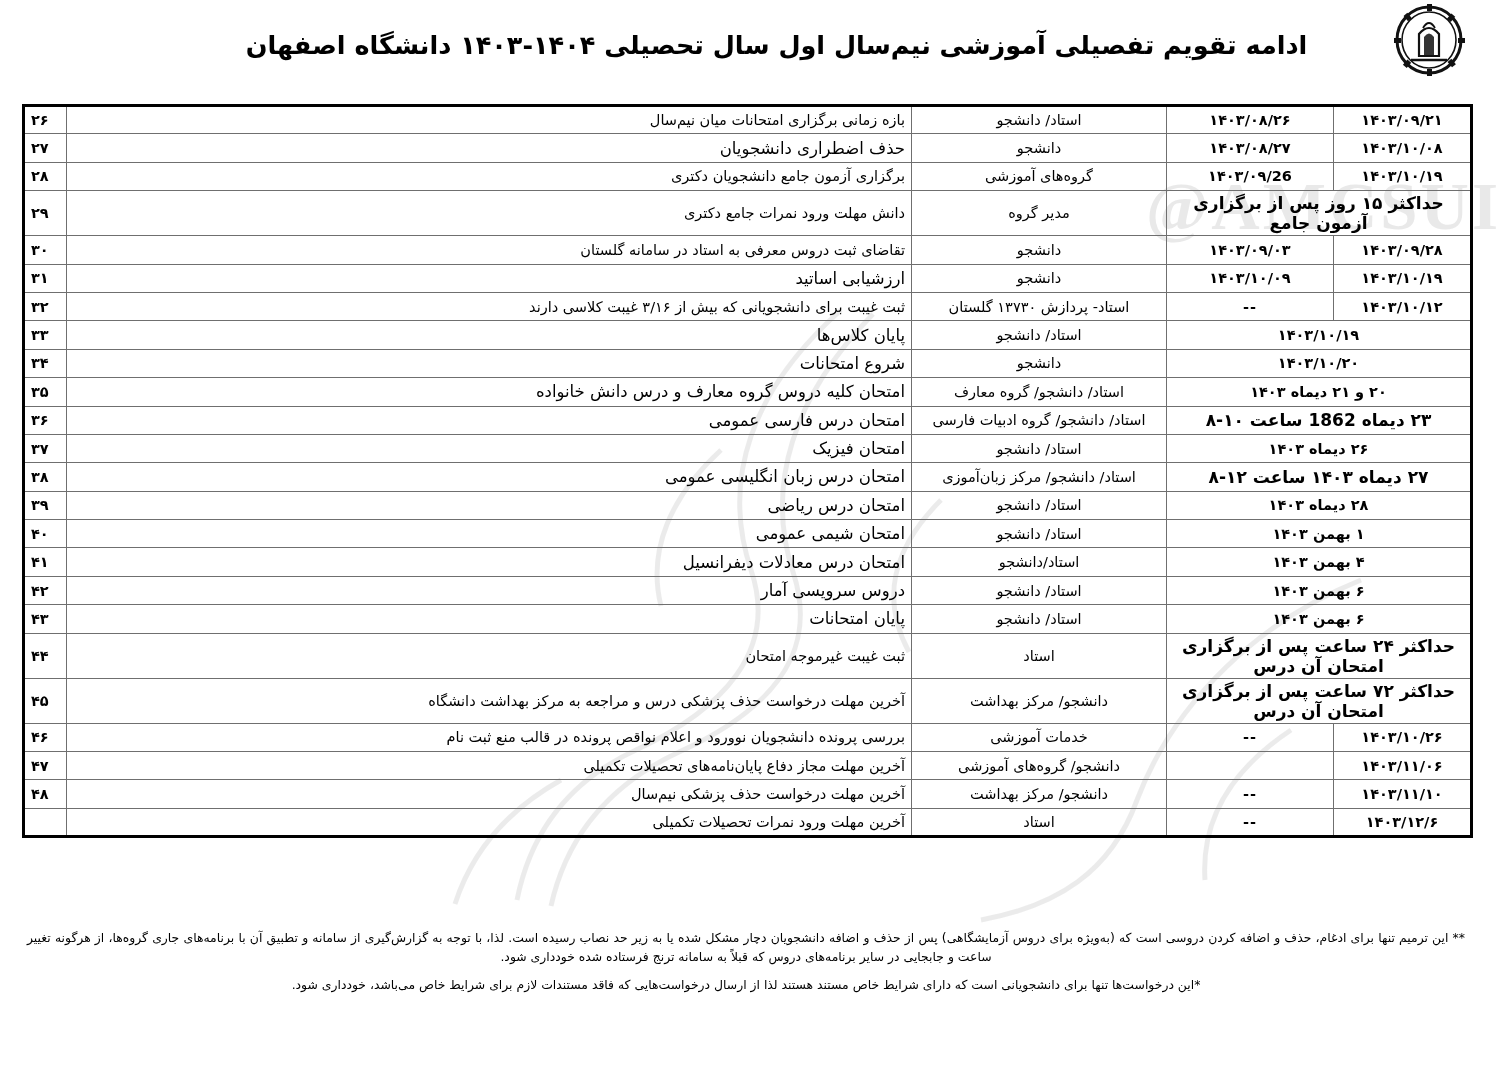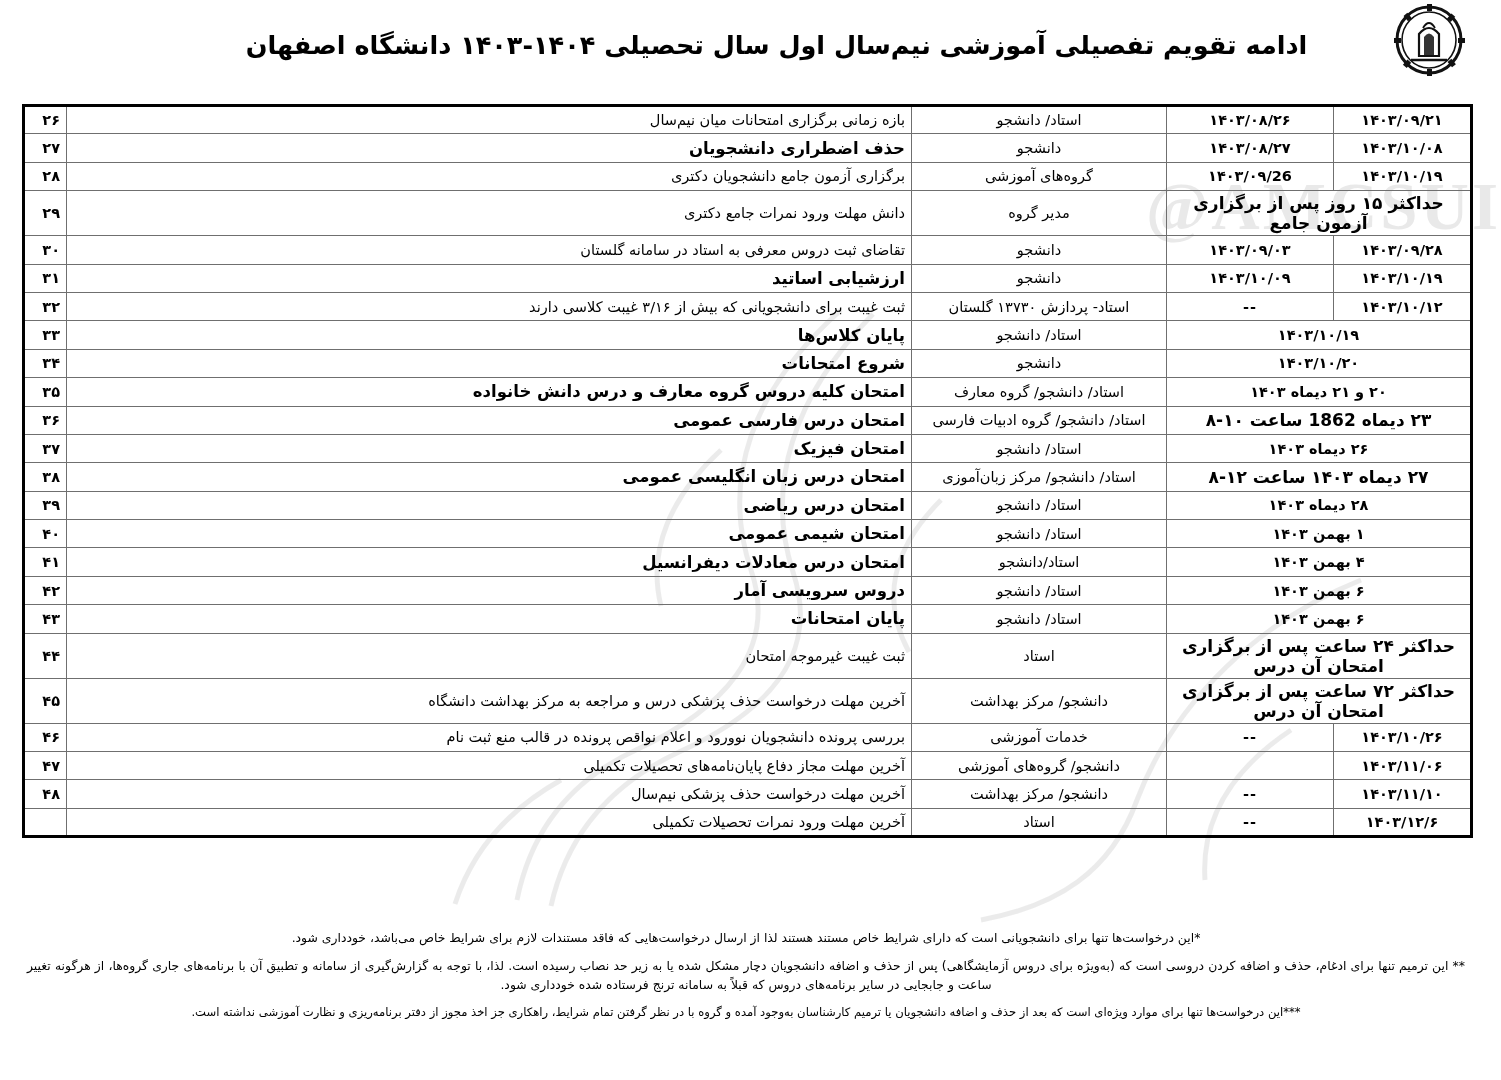--- a/index.html
+++ b/index.html
@@ -87,32 +87,32 @@
     background: transparent;
   }
   
   table.cal {
     border: 3px solid #000;
   }
   table.cal tr:first-child td { border-top: 0; }
   table.cal tr:last-child td  { border-bottom: 0; }
 
   td.num {
-    text-align: right;
+    text-align: left;
     font-size: 15px;
     font-weight: bold;
     border-right: 0 !important;
   }
   td.desc {
     text-align: right;
     font-size: 15px;
     padding-right: 10px;
     margin-left: 20px;
   }
-  td.desc.bold { font-weight: bold; font-size: 16.5px; }
+  td.desc.bold { font-weight: normal; font-size: 16.5px; }
   td.who {
     text-align: center;
     font-size: 14px;
   }
   td.dt {
     text-align: center;
     font-size: 14.5px;
     font-weight: bold;
   }
   td.dt.small { font-size: 17px; }
@@ -344,16 +344,15 @@
           <td class="dt dash">--</td>
           <td class="who">استاد</td>
           <td class="desc">آخرین مهلت ورود نمرات تحصیلات تکمیلی</td>
           <td class="num"></td>
         </tr>
       </tbody>
   </table>
 </div>
 
 <div class="notes">
+  <div class="note n2">** این ترمیم تنها برای ادغام، حذف و اضافه کردن دروسی است که (به‌ویژه برای دروس آزمایشگاهی) پس از حذف و اضافه دانشجویان دچار مشکل شده یا به زیر حد نصاب رسیده است. لذا، با توجه به گزارش‌گیری از سامانه و تطبیق آن با برنامه‌های جاری گروه‌ها، از هرگونه تغییر ساعت و جابجایی در سایر برنامه‌های دروس که قبلاً به سامانه ترنج فرستاده شده خودداری شود.</div>
   <div class="note n1">*این درخواست‌ها تنها برای دانشجویانی است که دارای شرایط خاص مستند هستند لذا از ارسال درخواست‌هایی که فاقد مستندات لازم برای شرایط خاص می‌باشد، خودداری شود.</div>
-  <div class="note n2">** این ترمیم تنها برای ادغام، حذف و اضافه کردن دروسی است که (به‌ویژه برای دروس آزمایشگاهی) پس از حذف و اضافه دانشجویان دچار مشکل شده یا به زیر حد نصاب رسیده است. لذا، با توجه به گزارش‌گیری از سامانه و تطبیق آن با برنامه‌های جاری گروه‌ها، از هرگونه تغییر ساعت و جابجایی در سایر برنامه‌های دروس که قبلاً به سامانه ترنج فرستاده شده خودداری شود.</div>
-  <div class="note n3">***این درخواست‌ها تنها برای موارد ویژه‌ای است که بعد از حذف و اضافه دانشجویان یا ترمیم کارشناسان به‌وجود آمده و گروه با در نظر گرفتن تمام شرایط، راهکاری جز اخذ مجوز از دفتر برنامه‌ریزی و نظارت آموزشی نداشته است.</div>
 </div>
 
 </body></html>

